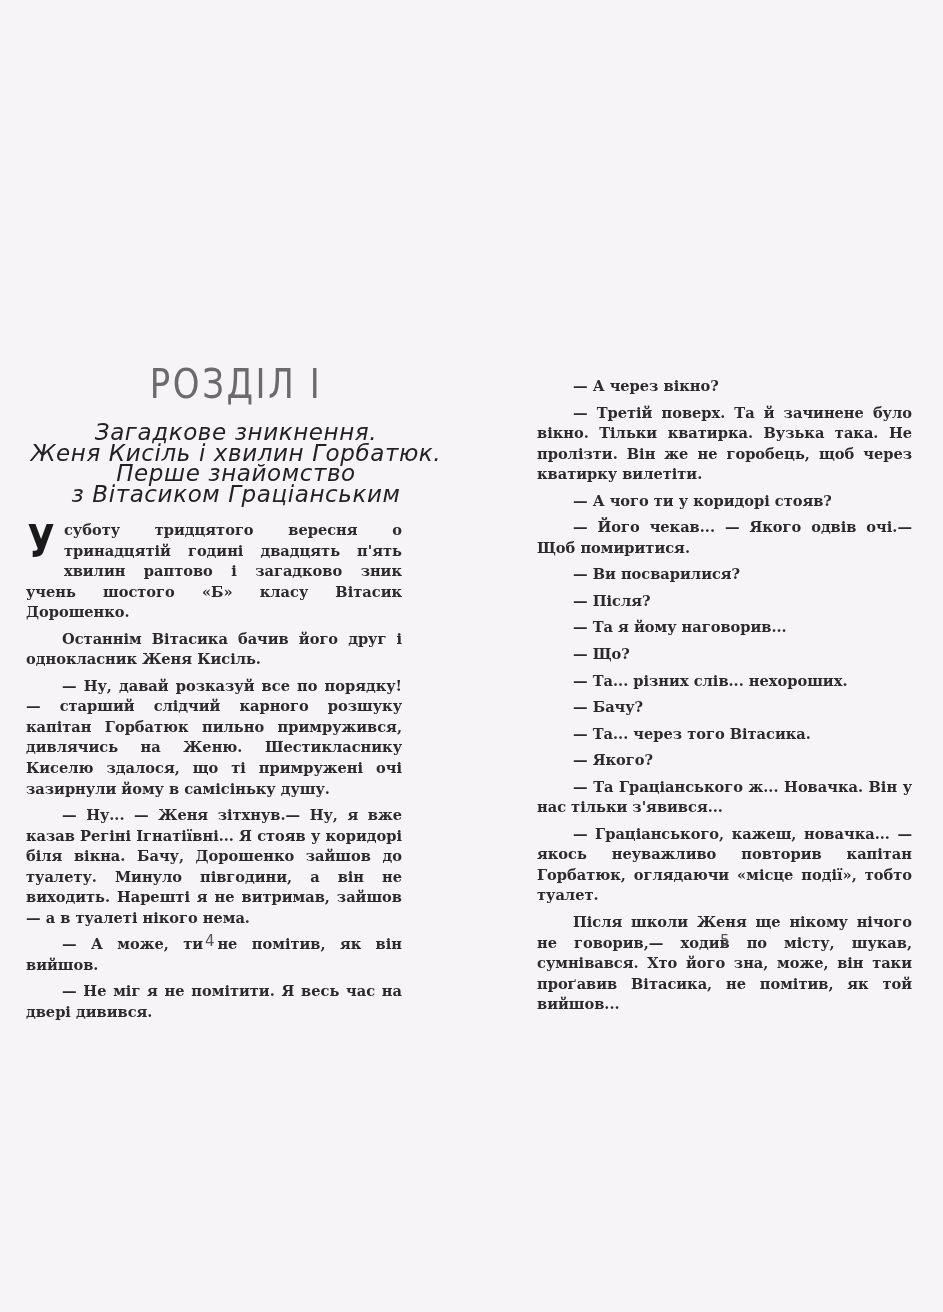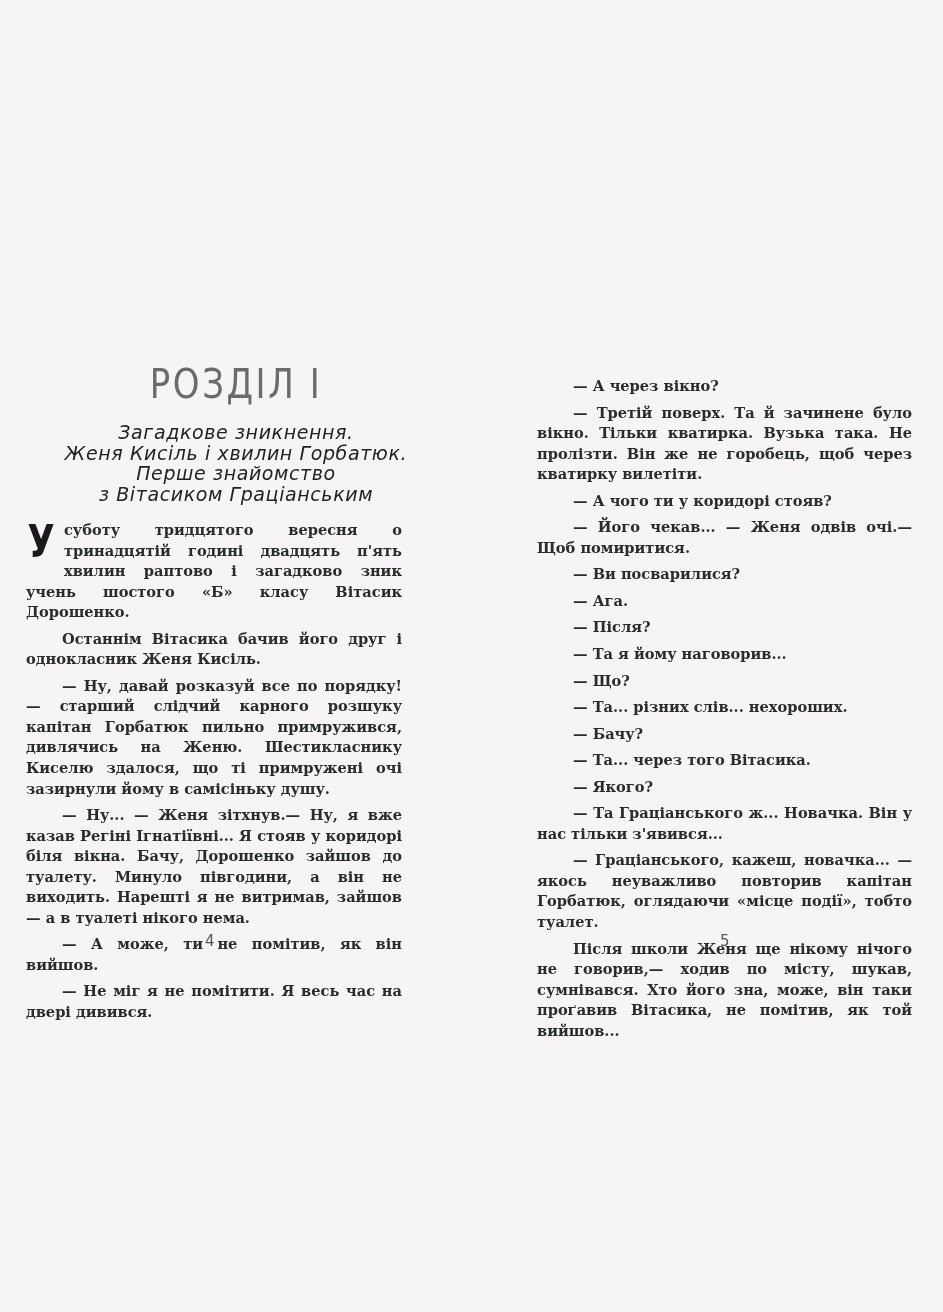--- a/index.html
+++ b/index.html
@@ -38,21 +38,21 @@
     margin: 0;
   }
   .chapter-subtitle {
     position: absolute;
     left: 0;
     width: 472px;
     top: 422px;
     text-align: center;
     font-family: "DejaVu Sans", sans-serif;
     font-style: oblique;
-    font-size: 19px;
+    font-size: 23px;
     line-height: 20.5px;
     color: #222;
     letter-spacing: 0.6px;
   }
   .chapter-subtitle div { white-space: nowrap; }
 
   .text-block {
     position: absolute;
     font-family: "DejaVu Serif", serif;
     font-size: 14.6px;
@@ -116,23 +116,22 @@
   </div>
 
   <div class="page-number">4</div>
 </div>
 
 <div class="page page-right">
   <div class="text-block right-text">
     <p class="para">— А через вікно?</p>
     <p class="para">— Третій поверх. Та й зачинене було вікно. Тільки кватирка. Вузька така. Не пролізти. Він же не горобець, щоб через кватирку вилетіти.</p>
     <p class="para">— А чого ти у коридорі стояв?</p>
-    <p class="para">— Його чекав... — Женя одвів очі.— Щоб помиритися.</p>
+    <p class="para">— Його чекав... — Якого одвів очі.— Щоб помиритися.</p>
     <p class="para">— Ви посварилися?</p>
-    <p class="para">— Ага.</p>
     <p class="para">— Після?</p>
     <p class="para">— Та я йому наговорив...</p>
     <p class="para">— Що?</p>
     <p class="para">— Та... різних слів... нехороших.</p>
     <p class="para">— Бачу?</p>
     <p class="para">— Та... через того Вітасика.</p>
     <p class="para">— Якого?</p>
     <p class="para">— Та Граціанського ж... Новачка. Він у нас тільки з'явився...</p>
     <p class="para">— Граціанського, кажеш, новачка... — якось неуважливо повторив капітан Горбатюк, оглядаючи «місце події», тобто туалет.</p>
     <p class="para">Після школи Женя ще нікому нічого не говорив,— ходив по місту, шукав, сумнівався. Хто його зна, може, він таки проґавив Вітасика, не помітив, як той вийшов...</p>

